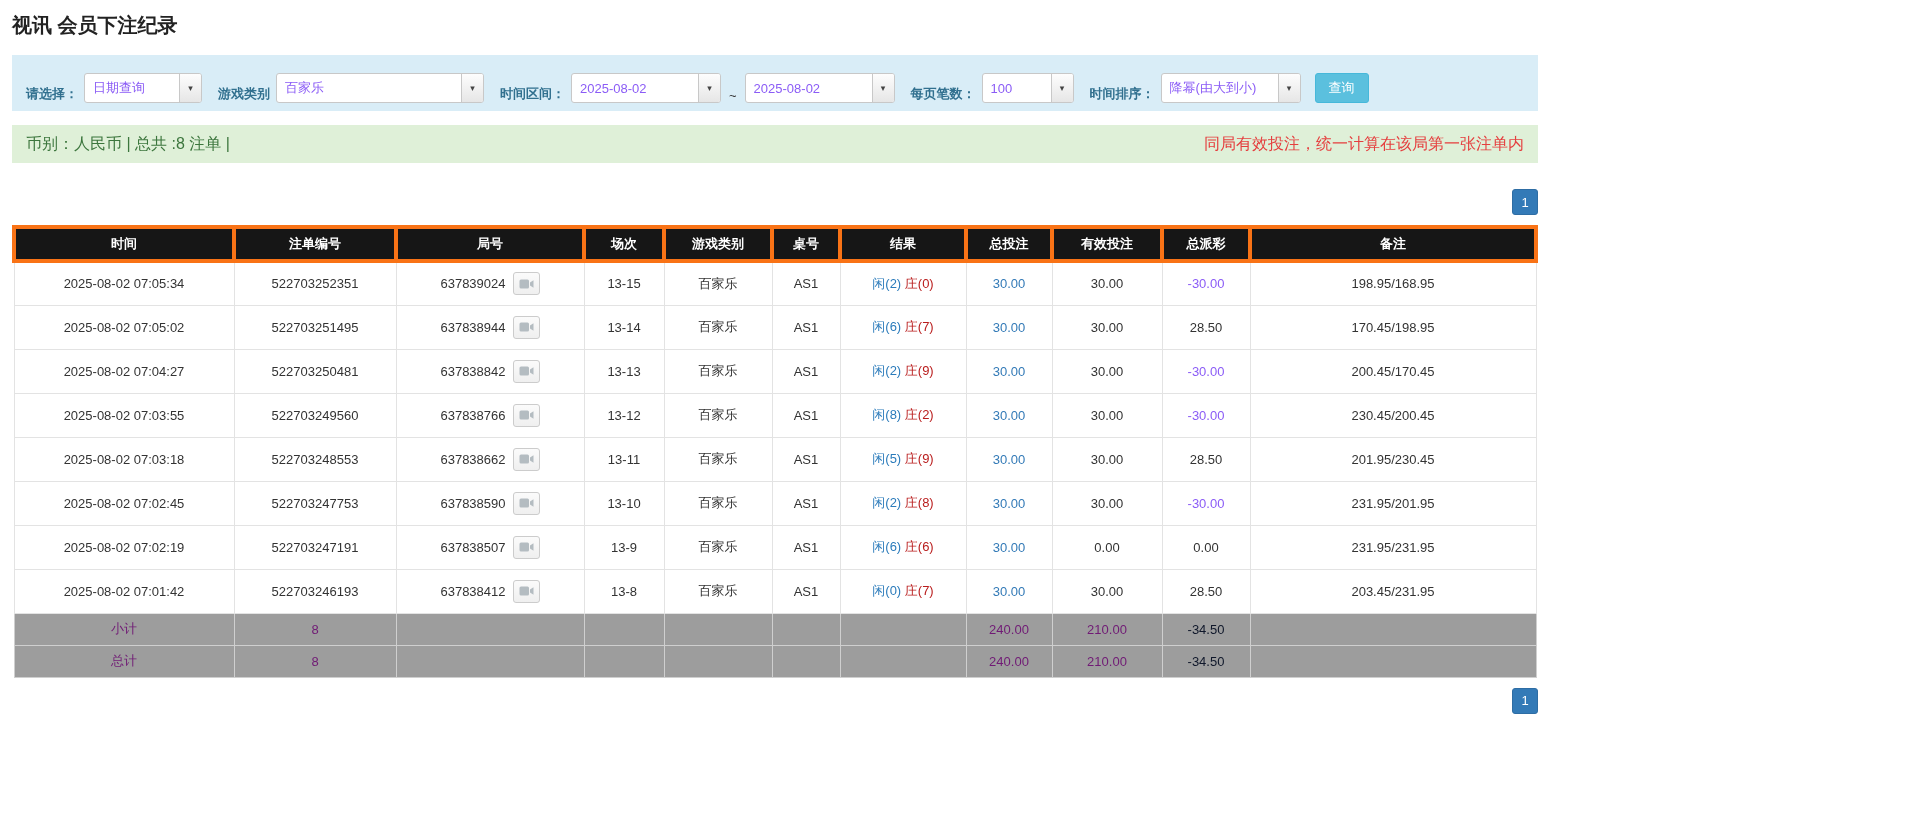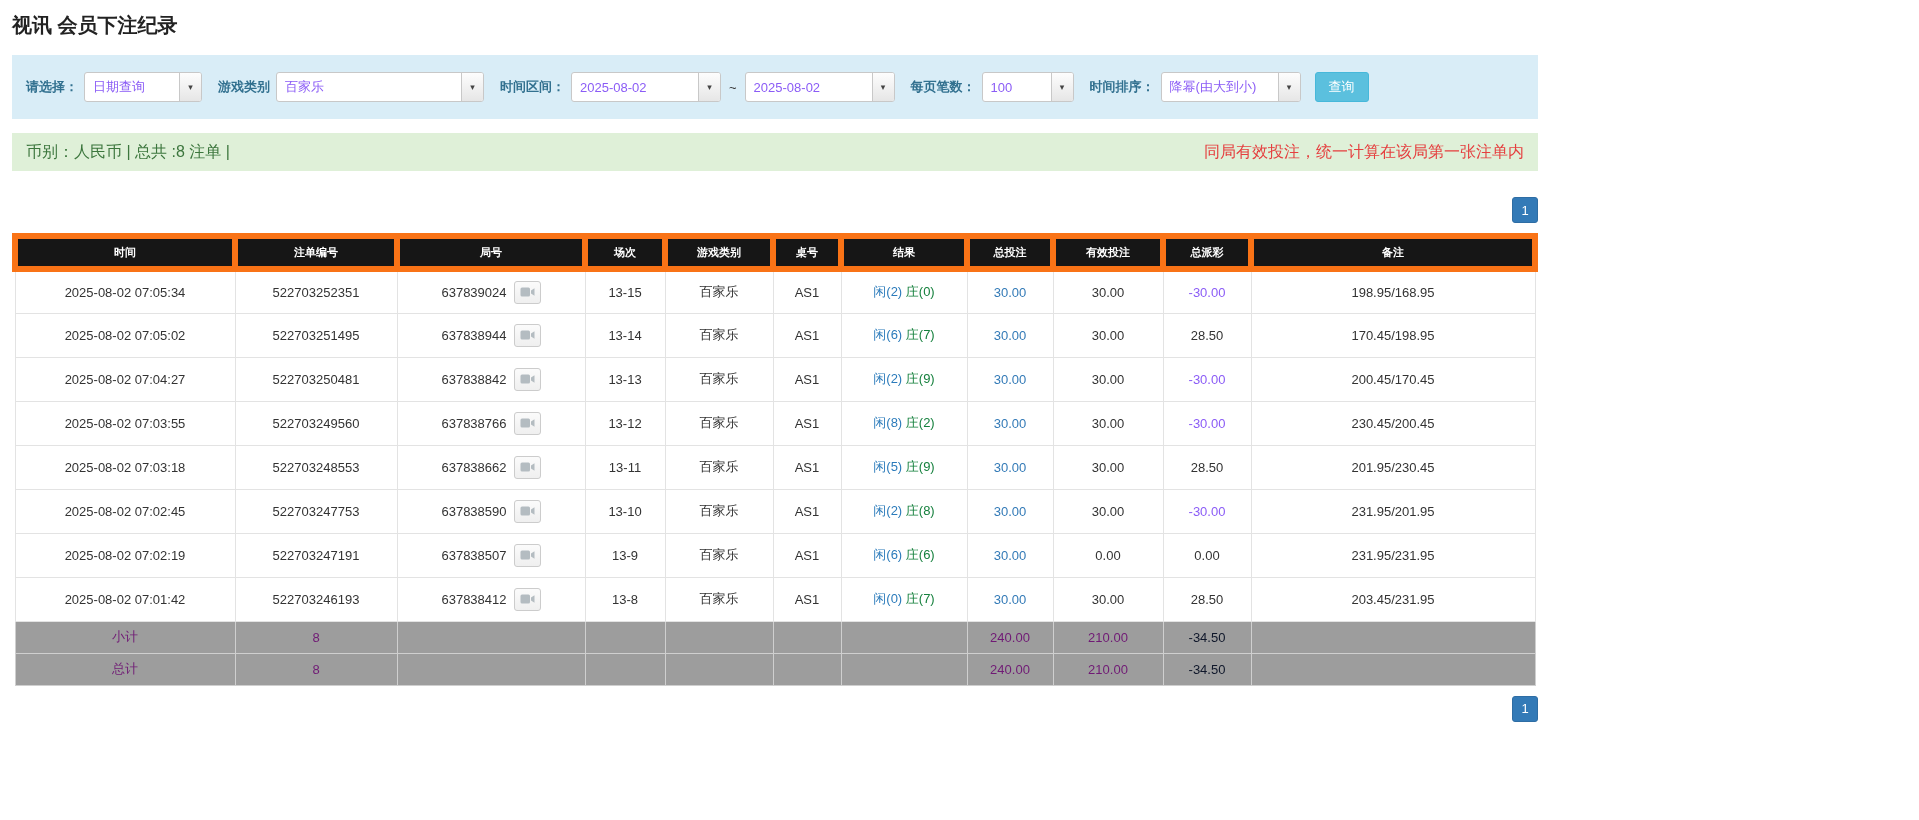--- a/index.html
+++ b/index.html
@@ -9,22 +9,22 @@
     color:#333;
     width:1919px; height:820px; overflow:hidden;
   }
   .wrap { width:1548px; padding:6px 10px 0 12px; }
   .page-title { font-size:20px; font-weight:600; color:#222; margin:6px 0 16px 0; }
 
   
   .filter-bar {
     background:#d9edf7;
     padding:8px 10px;
-    display:flex; align-items:center; gap:6px;
-    height:64px;
+    display:flex; align-items:flex-end; gap:6px;
+    height:56px;
   }
   .flabel { color:#31708f; font-weight:bold; font-size:13px; white-space:nowrap; margin-left:10px; }
   .flabel.first { margin-left:4px; }
   .select {
     display:flex; align-items:stretch;
     background:#fff; border:1px solid #c8c8c8; border-radius:3px;
     height:30px; overflow:hidden; cursor:pointer; flex:none;
   }
   .select .val { padding:0 8px; font-size:13px; display:flex; align-items:center; flex:1; color:#8b5cf6; white-space:nowrap; }
   .select .arrow {
@@ -62,37 +62,37 @@
     background:#337ab7; border:1px solid #2e6da4; color:#fff;
     min-width:26px; height:26px; font-size:13px; border-radius:3px;
     display:flex; align-items:center; justify-content:center; cursor:pointer;
     font-family:inherit;
   }
 
   
   table { width:100%; border-collapse:collapse; font-size:13px; table-layout:fixed; }
   thead th {
     background:#161616; color:#fff; font-weight:bold;
-    padding:6px 4px; border:6px solid #f97316; text-align:center;
-    font-size:11px;
+    padding:6px 4px; border:4px solid #f97316; text-align:center;
+    font-size:13px;
   }
   tbody td {
     border:1px solid #e3e3e3; padding:0 6px; height:44px;
     text-align:center; color:#333; background:#fff;
     overflow:hidden; white-space:nowrap;
   }
   .round-wrap { display:inline-flex; align-items:center; gap:7px; }
   .icon-btn {
     width:27px; height:23px; border:1px solid #ccc; border-radius:3px;
     background:linear-gradient(#fbfbfb,#efefef);
     display:inline-flex; align-items:center; justify-content:center;
     cursor:pointer; padding:0;
   }
   .c-player { color:#2b7bbb; }
-  .c-banker { color:#15803d; }
+  .c-banker { color:#b91c1c; }
   .bet-link { color:#337ab7; cursor:pointer; }
   .neg { color:#8b5cf6; }
 
   tr.sumrow td {
     background:#9d9d9d; color:#701a75; height:32px; font-size:13px;
     border:1px solid #cfcfcf;
   }
   tr.sumrow td.sum-neg { color:#0f172a; }
 </style>
 </head>

